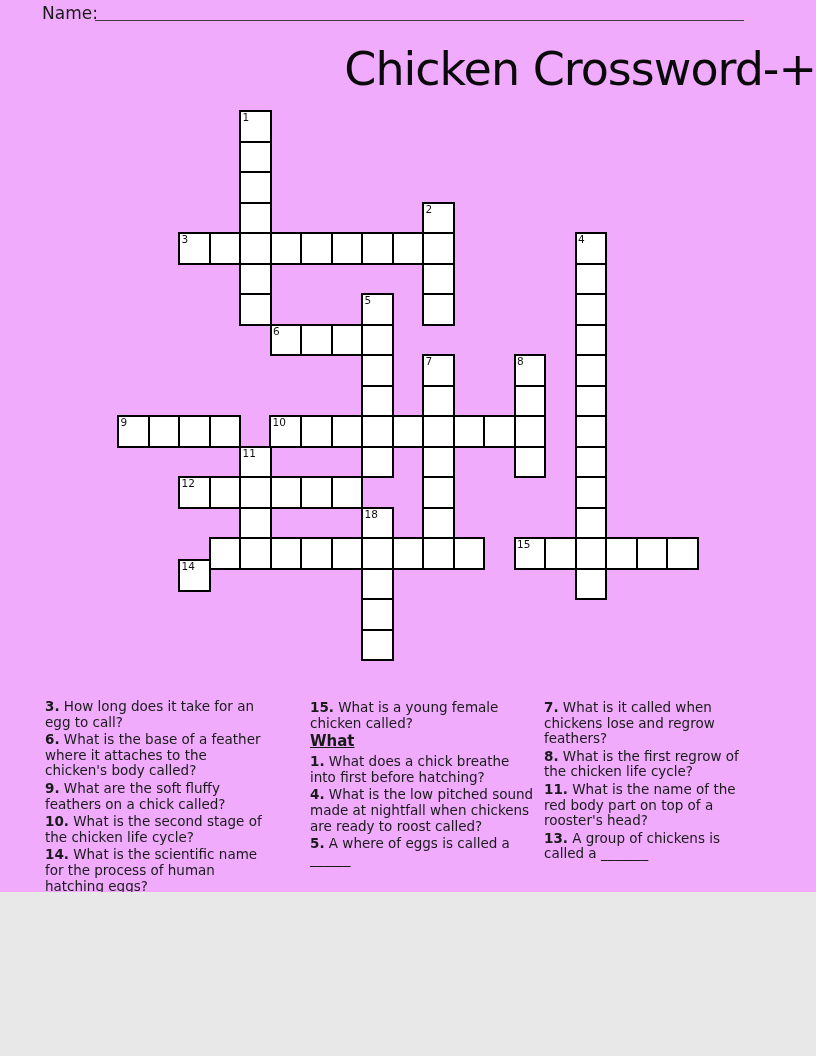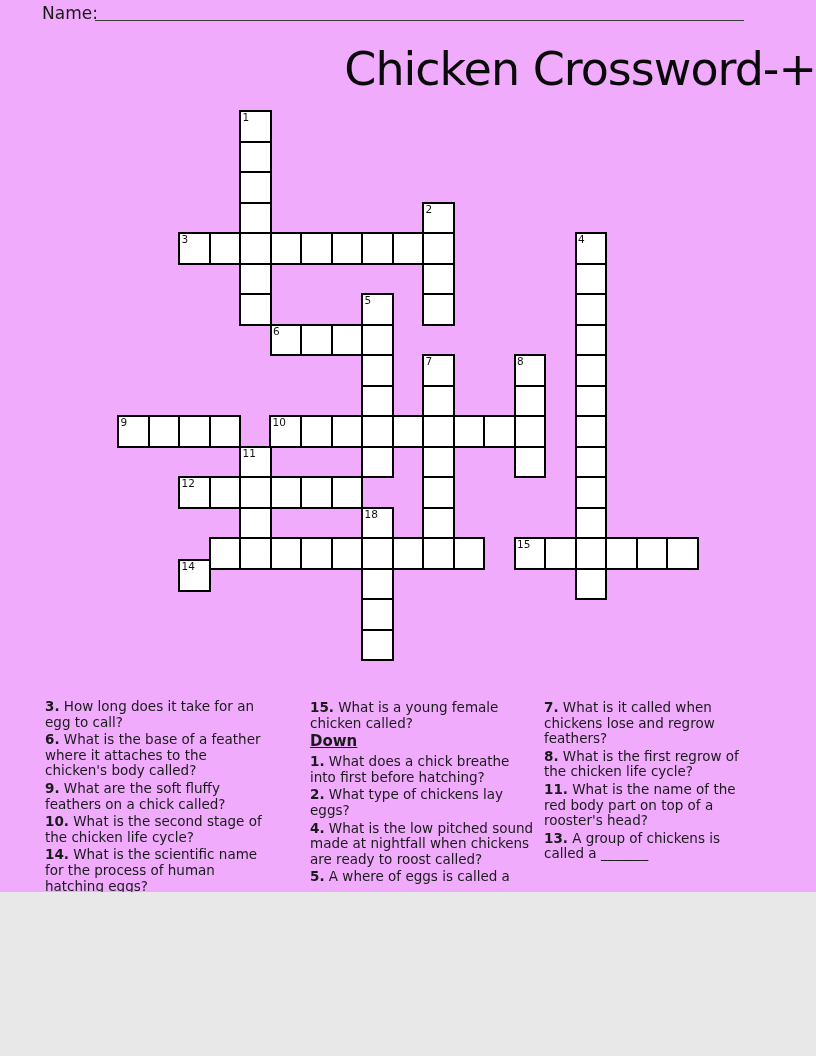--- a/index.html
+++ b/index.html
@@ -177,23 +177,22 @@
 
   <div class="clue-col col1" id="clue-col-0">
       <div class="clue"><span class="num">3.</span> <span>How long does it take for an egg to call?</span></div>
       <div class="clue"><span class="num">6.</span> <span>What is the base of a feather where it attaches to the chicken's body called?</span></div>
       <div class="clue"><span class="num">9.</span> <span>What are the soft fluffy feathers on a chick called?</span></div>
       <div class="clue"><span class="num">10.</span> <span>What is the second stage of the chicken life cycle?</span></div>
       <div class="clue"><span class="num">14.</span> <span>What is the scientific name for the process of human hatching eggs?</span></div>
     </div>
   <div class="clue-col col2" id="clue-col-1">
       <div class="clue"><span class="num">15.</span> <span>What is a young female chicken called?</span></div>
-      <div class="heading">Down</div>
+      <div class="heading">What</div>
       <div class="clue"><span class="num">1.</span> <span>What does a chick breathe into first before hatching?</span></div>
-      <div class="clue"><span class="num">2.</span> <span>What type of chickens lay eggs?</span></div>
       <div class="clue"><span class="num">4.</span> <span>What is the low pitched sound made at nightfall when chickens are ready to roost called?</span></div>
       <div class="clue"><span class="num">5.</span> <span>A where of eggs is called a ______</span></div>
     </div>
   <div class="clue-col col3" id="clue-col-2">
       <div class="clue"><span class="num">7.</span> <span>What is it called when chickens lose and regrow feathers?</span></div>
       <div class="clue"><span class="num">8.</span> <span>What is the first regrow of the chicken life cycle?</span></div>
       <div class="clue"><span class="num">11.</span> <span>What is the name of the red body part on top of a rooster's head?</span></div>
       <div class="clue"><span class="num">13.</span> <span>A group of chickens is called a _______</span></div>
     </div>
 

